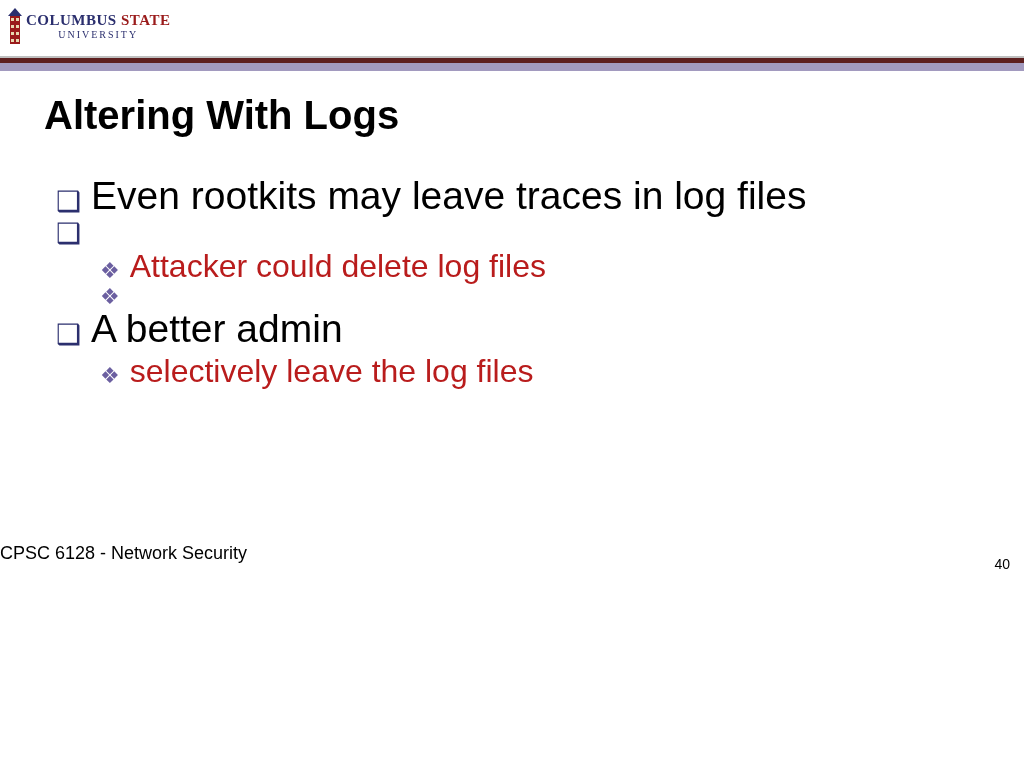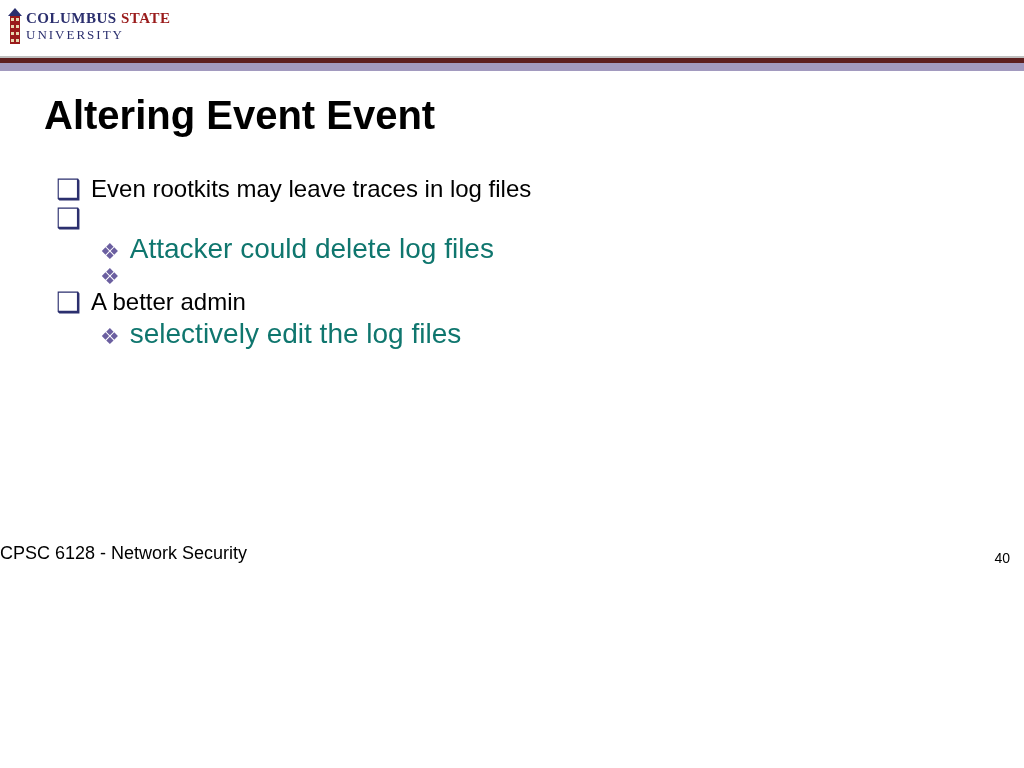--- a/index.html
+++ b/index.html
@@ -9,40 +9,40 @@
   .header { position: relative; height: 56px; }
   .logo { position: absolute; top: 4px; left: 8px; height: 44px; display: flex; align-items: center; }
   .logo-tower { width: 14px; height: 36px; position: relative; margin-right: 4px; }
   .logo-tower .roof { width: 0; height: 0; border-left: 7px solid transparent; border-right: 7px solid transparent; border-bottom: 8px solid #2b2f6e; position: absolute; top: 0; left: 0; }
   .logo-tower .body { position: absolute; top: 8px; left: 2px; width: 10px; height: 28px; background: #9a1b1b; }
   .logo-tower .srow { display: flex; justify-content: space-between; padding: 2px 1px; }
   .logo-tower .srow span { display: block; width: 3px; height: 3px; background: #e7d9b0; }
   .logo-text { display: flex; flex-direction: column; line-height: 1; }
   .logo-line1 { color: #2b2f6e; font-weight: 700; font-size: 15px; letter-spacing: 0.5px; font-family: Georgia, 'Times New Roman', serif; }
   .logo-line1 .red { color: #9a1b1b; }
-  .logo-line2 { color: #2b2f6e; font-size: 13px; letter-spacing: 2px; text-align: left; margin-top: 2px; font-family: Georgia, serif; }
+  .logo-line2 { color: #2b2f6e; font-size: 10px; letter-spacing: 2px; text-align: center; margin-top: 2px; font-family: Georgia, serif; }
 
   .rules { }
   .rule-gray  { height: 2px; background: #bfbfbf; }
   .rule-dkred { height: 5px; background: #5d1f1f; }
   .rule-mauve { height: 8px; background: #a29abf; }
 
   .title { font-size: 40px; font-weight: 700; color: #000; margin: 22px 0 0 44px; }
 
   .content { margin-top: 36px; }
   .lvl1 { display: flex; align-items: baseline; margin-left: 56px; }
   .lvl1 .bul { color: #2b2f6e; font-size: 28px; line-height: 1; margin-right: 10px; position: relative; top: 2px; }
-  .lvl1 .txt { font-size: 24px; color: #000; }
+  .lvl1 .txt { font-size: 39px; color: #000; }
   .lvl2 { display: flex; align-items: baseline; margin-left: 100px; margin-top: 0px; }
   .lvl2 .bul { color: #6b5fa0; font-size: 22px; line-height: 1; margin-right: 10px; position: relative; top: 1px; }
-  .lvl2 .txt { font-size: 28px; color: #0f766e; }
+  .lvl2 .txt { font-size: 32px; color: #b91c1c; }
   .gap-top { margin-top: 2px; }
 
   .footer-course { position: absolute; bottom: 14px; left: 0; width: 100%; font-size: 18px; color: #000; }
-  .footer-page   { position: absolute; bottom: 12px; right: 14px; font-size: 14px; color: #000; }
+  .footer-page   { position: absolute; bottom: 6px; right: 14px; font-size: 14px; color: #000; }
 </style>
 </head>
 <body>
 
 <div class="slide">
 
   <div class="header">
     <div class="logo">
       <div class="logo-tower">
         <div class="roof"></div>
@@ -73,21 +73,21 @@
       </div>
     </div>
   </div>
 
   <div class="rules">
     <div class="rule-gray"></div>
     <div class="rule-dkred"></div>
     <div class="rule-mauve"></div>
   </div>
 
-  <div class="title">Altering Event Event</div>
+  <div class="title">Altering With Logs</div>
 
   <div class="content">
     <div class="lvl1">
       <span class="bul">❑</span>
       <span class="txt">Even rootkits may leave traces in log files</span>
     </div>
     <div class="lvl1">
       <span class="bul">❑</span>
     </div>
     <div class="lvl2 gap-top">
@@ -96,19 +96,19 @@
     </div>
     <div class="lvl2">
       <span class="bul">❖</span>
     </div>
     <div class="lvl1">
       <span class="bul">❑</span>
       <span class="txt">A better admin</span>
     </div>
     <div class="lvl2 gap-top">
       <span class="bul">❖</span>
-      <span class="txt">selectively edit the log files</span>
+      <span class="txt">selectively leave the log files</span>
     </div>
   </div>
 
   <div class="footer-course">CPSC 6128 - Network Security</div>
   <div class="footer-page">40</div>
 </div>
 
 </body></html>

